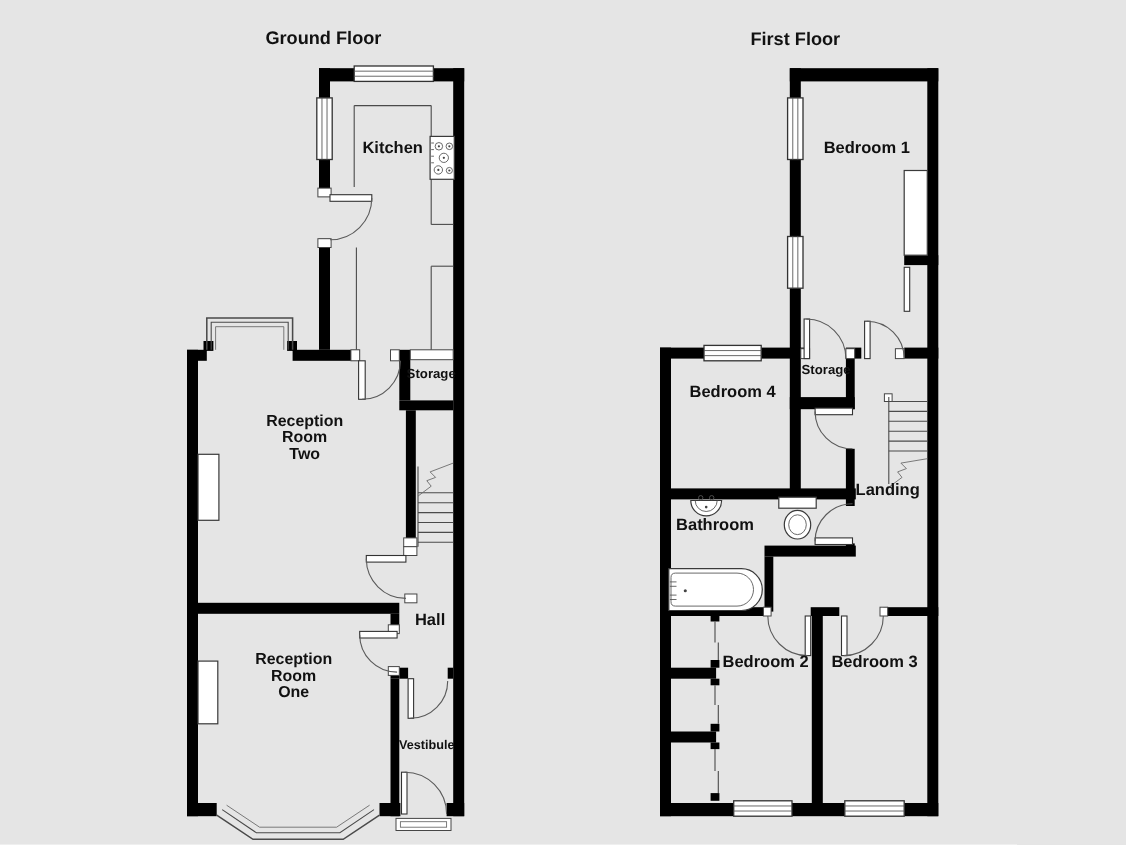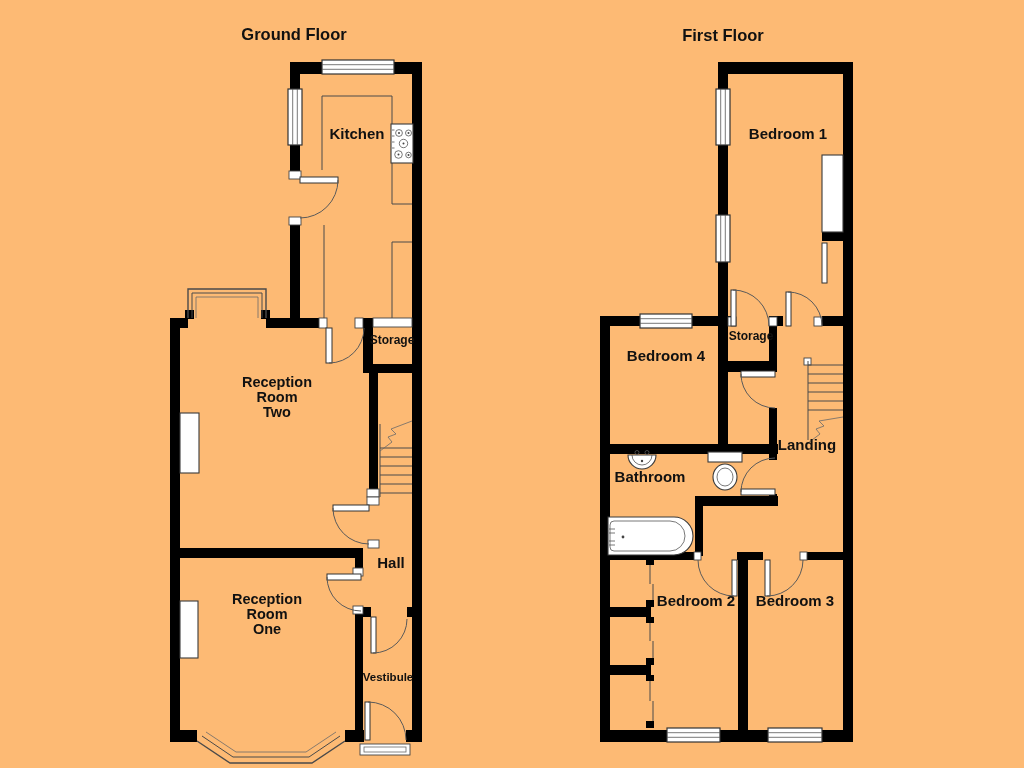--- a/index.html
+++ b/index.html
@@ -1,16 +1,16 @@
 <!DOCTYPE html>
 <html><head>
 <meta charset="utf-8">
 <style>
   html,body{margin:0;padding:0;background:#ffffff;}
-  .page{width:1024px;height:768px;position:relative;background:#fdba74;overflow:hidden;
+  .page{width:1024px;height:768px;position:relative;background:#e5e5e5;overflow:hidden;
         font-family:"Liberation Sans", sans-serif;}
   svg text{font-family:"Liberation Sans", sans-serif;font-weight:bold;fill:#111111;}
   .wall{fill:#000000;stroke:none;}
   .thin{stroke:#4a4a4a;stroke-width:1;fill:none;}
   .thin2{stroke:#6a6a6a;stroke-width:0.8;fill:none;}
   .winbox{fill:#ffffff;stroke:#333333;stroke-width:1.2;}
   .winline{stroke:#555555;stroke-width:0.8;fill:none;}
   .leaf{fill:#ffffff;stroke:#333333;stroke-width:1;}
   .arc{fill:none;stroke:#5a5a5a;stroke-width:1;}
   .fix{fill:#ffffff;stroke:#3a3a3a;stroke-width:1.1;}

